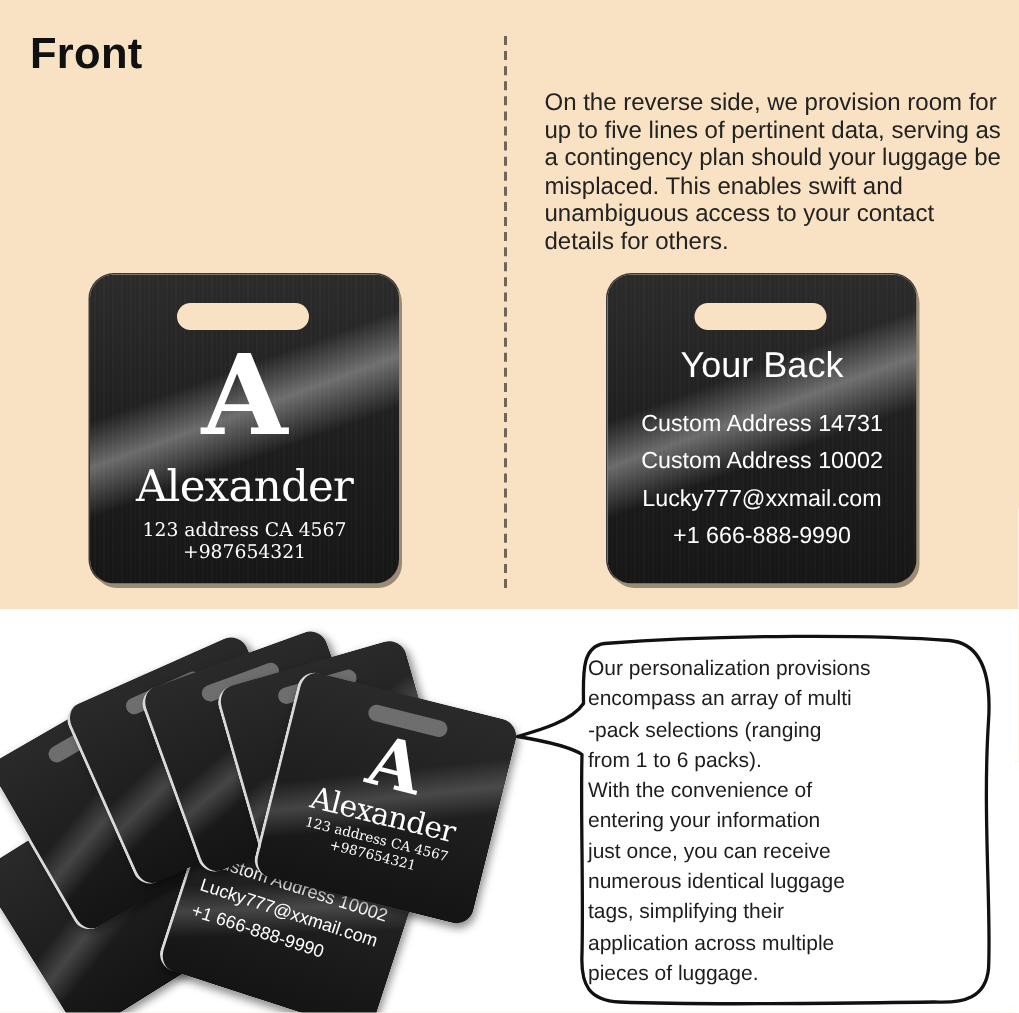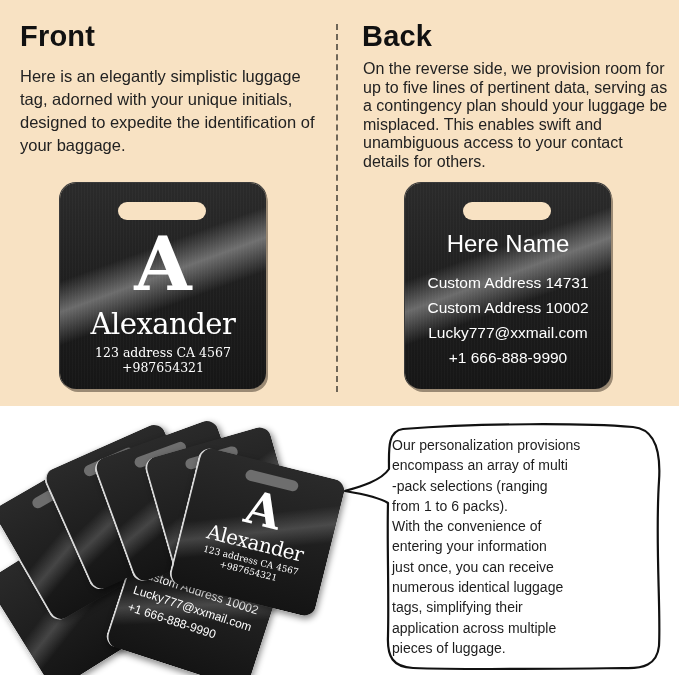--- a/index.html
+++ b/index.html
@@ -68,36 +68,34 @@
     .bubble svg { position: absolute; left: -30px; top: 0; width: 320px; height: 250px; }
     .bubble-text { position: absolute; left: 19px; top: 14px; width: 262px; font-size: 14px; line-height: 20.3px; color: #1d1d1d; white-space: pre-line; }
   </style>
 </head>
 <body>
 
 <div class="top-panel">
   <div class="divider"></div>
 
   <div class="section-title" style="left:20px; top:20px;">Front</div>
-  <div class="section-text" style="left:20px; top:65px; width:305px;">Here is an elegantly simplistic luggage tag, adorned with your unique initials, designed to expedite the identification of your baggage.</div>
 
   <div class="tag front-tag">
     <div class="tag-slot"></div>
     <div class="front-initial">A</div>
     <div class="front-name">Alexander</div>
     <div class="front-line l1">123 address CA 4567</div>
     <div class="front-line l2">+987654321</div>
   </div>
 
-  <div class="section-title" style="left:362px; top:20px;">Back</div>
   <div class="section-text back-text" style="left:363px; top:60px; width:310px;">On the reverse side, we provision room for up to five lines of pertinent data, serving as a contingency plan should your luggage be misplaced. This enables swift and unambiguous access to your contact details for others.</div>
 
   <div class="tag back-tag">
     <div class="tag-slot"></div>
-    <div class="back-name">Here Name</div>
+    <div class="back-name">Your Back</div>
     <div class="back-line l1">Custom Address 14731</div>
     <div class="back-line l2">Custom Address 10002</div>
     <div class="back-line l3">Lucky777@xxmail.com</div>
     <div class="back-line l4">+1 666-888-9990</div>
   </div>
 </div>
 
 <div class="stack">
   <div class="mini" style="left:8px; top:118px; transform:rotate(-32deg);"></div>
   <div class="mini" style="left:14px; top:50px; transform:rotate(-30deg);">

